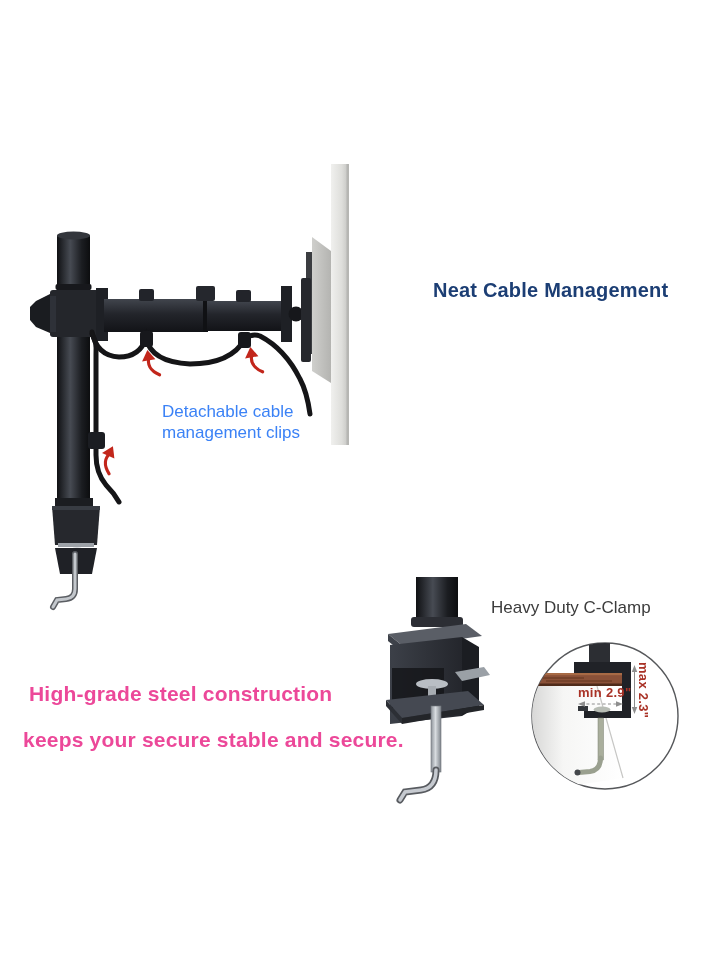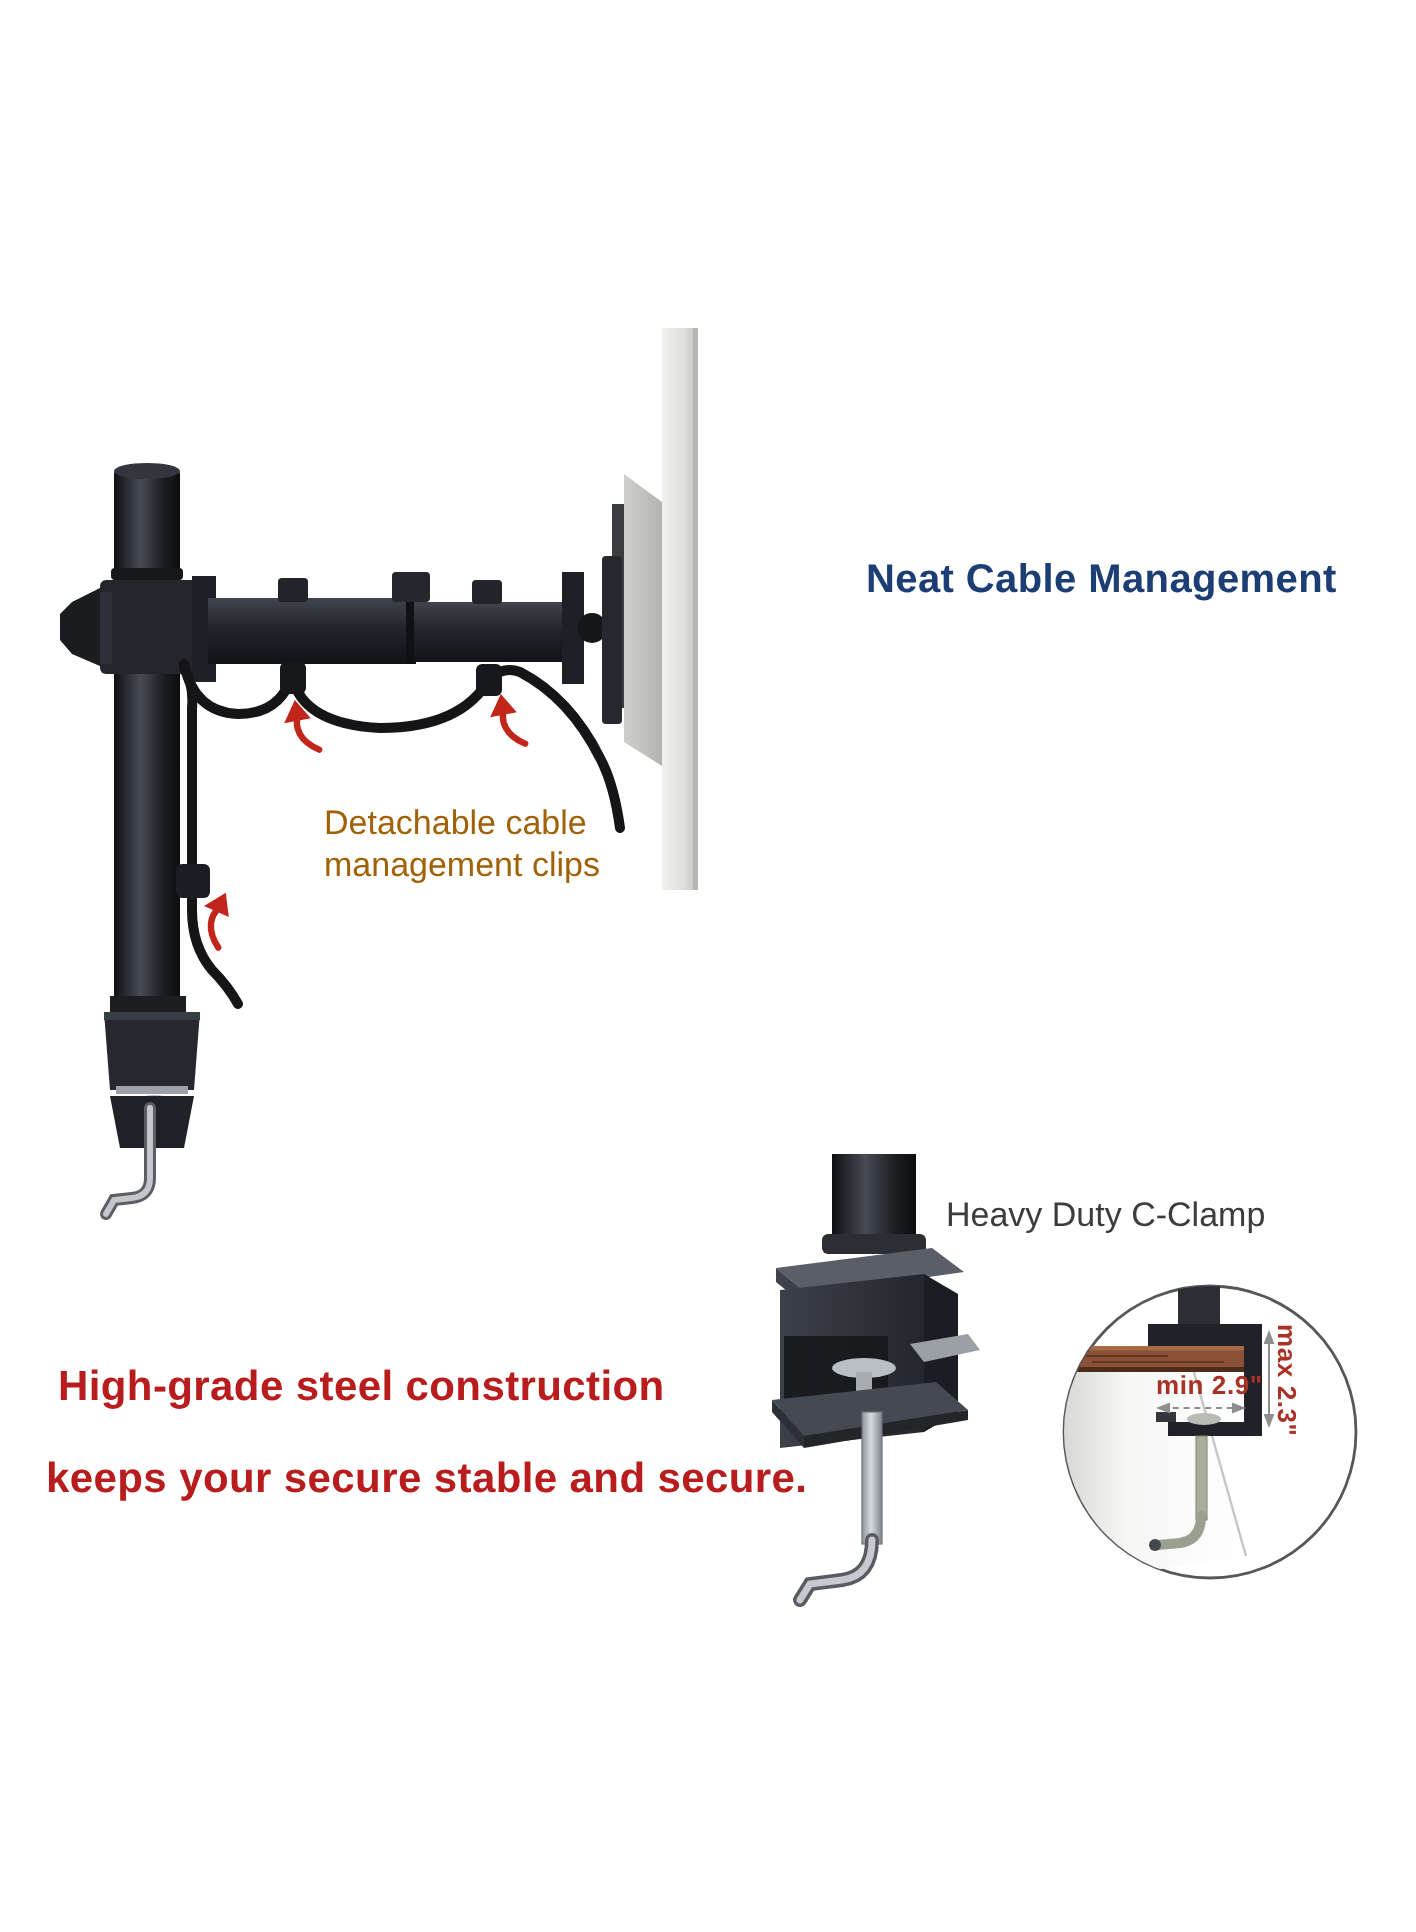--- a/index.html
+++ b/index.html
@@ -9,24 +9,24 @@
     background:#ffffff;
     font-family:"Liberation Sans", sans-serif;
     overflow:hidden;
   }
   .scene{position:absolute;left:0;top:0;}
   .txt{position:absolute;white-space:nowrap;}
   .heading-blue{
     color:#1c3e74;font-weight:bold;font-size:20px;letter-spacing:.2px;
   }
   .steel-line{
-    color:#b91c1c;font-weight:bold;font-size:21px;letter-spacing:.2px;
+    color:#ec4899;font-weight:bold;font-size:21px;letter-spacing:.2px;
   }
   .caption-gray{
-    color:#a16207;font-size:17px;line-height:1.26;white-space:normal;width:140px;
+    color:#3b82f6;font-size:17px;line-height:1.26;white-space:normal;width:140px;
   }
   .label-dark{
     color:#3c3c3c;font-size:17px;
   }
   .measure-red{
     color:#a93226;font-weight:bold;font-size:13px;letter-spacing:.3px;
   }
   .measure-vertical{
     transform:rotate(90deg);
     transform-origin:0 0;
@@ -197,21 +197,21 @@
           <polygon points="634.5,714 631.8,707 637.2,707" fill="#8e8e8e"></polygon>
         </g>
       </g>
     </g>
   </svg>
 
   <div class="txt heading-blue" style="left:433px;top:279px;">Neat Cable Management</div>
 
   <div class="txt caption-gray" style="left:162px;top:401px;">Detachable cable management clips</div>
 
-  <div class="txt label-dark" style="left:473px;top:598px;">Heavy Duty C-Clamp</div>
+  <div class="txt label-dark" style="left:491px;top:598px;">Heavy Duty C-Clamp</div>
 
   <div class="txt measure-red" style="left:578px;top:685px;">min 2.9"</div>
 
   <div class="txt measure-red measure-vertical" style="left:651px;top:662px;">max 2.3"</div>
 
   <div class="txt steel-line" style="left:29px;top:682px;">High-grade steel construction</div>
 
   <div class="txt steel-line" style="left:23px;top:728px;">keeps your secure stable and secure.</div>
 
 </div>

